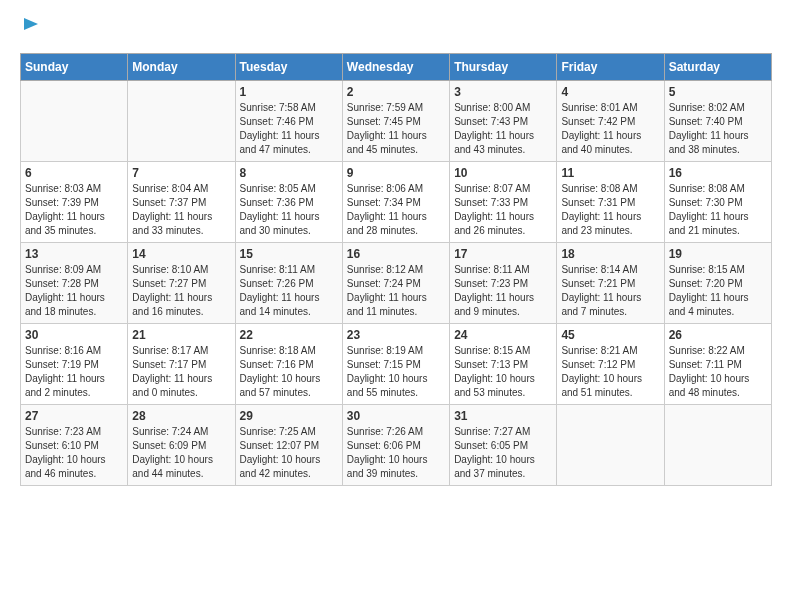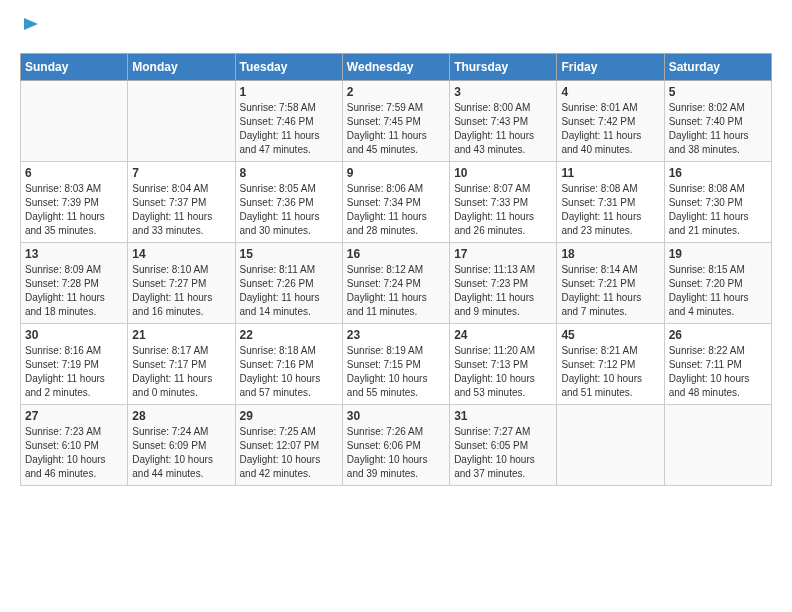--- a/index.html
+++ b/index.html
@@ -216,21 +216,21 @@
 Daylight: 11 hours and 14 minutes.</div>
         </td>
         <td>
           <span class="day-number">16</span>
           <div class="day-info">Sunrise: 8:12 AM
 Sunset: 7:24 PM
 Daylight: 11 hours and 11 minutes.</div>
         </td>
         <td>
           <span class="day-number">17</span>
-          <div class="day-info">Sunrise: 11:13 AM
+          <div class="day-info">Sunrise: 8:11 AM
 Sunset: 7:23 PM
 Daylight: 11 hours and 9 minutes.</div>
         </td>
         <td>
           <span class="day-number">18</span>
           <div class="day-info">Sunrise: 8:14 AM
 Sunset: 7:21 PM
 Daylight: 11 hours and 7 minutes.</div>
         </td>
         <td>
@@ -260,21 +260,21 @@
 Daylight: 10 hours and 57 minutes.</div>
         </td>
         <td>
           <span class="day-number">23</span>
           <div class="day-info">Sunrise: 8:19 AM
 Sunset: 7:15 PM
 Daylight: 10 hours and 55 minutes.</div>
         </td>
         <td>
           <span class="day-number">24</span>
-          <div class="day-info">Sunrise: 11:20 AM
+          <div class="day-info">Sunrise: 8:15 AM
 Sunset: 7:13 PM
 Daylight: 10 hours and 53 minutes.</div>
         </td>
         <td>
           <span class="day-number">45</span>
           <div class="day-info">Sunrise: 8:21 AM
 Sunset: 7:12 PM
 Daylight: 10 hours and 51 minutes.</div>
         </td>
         <td>

